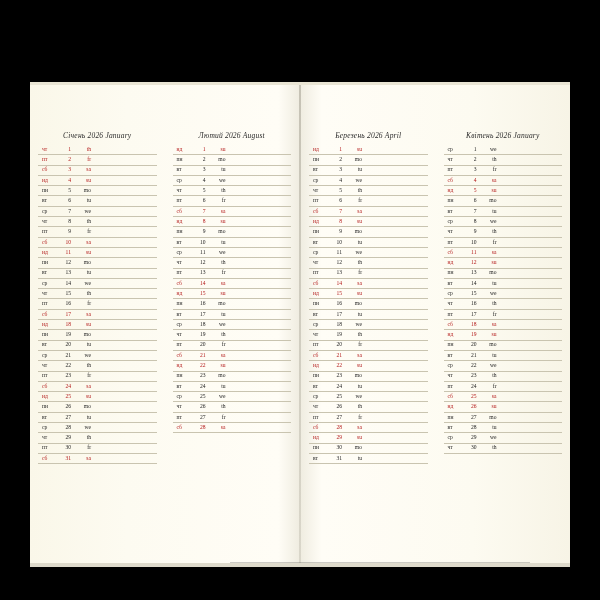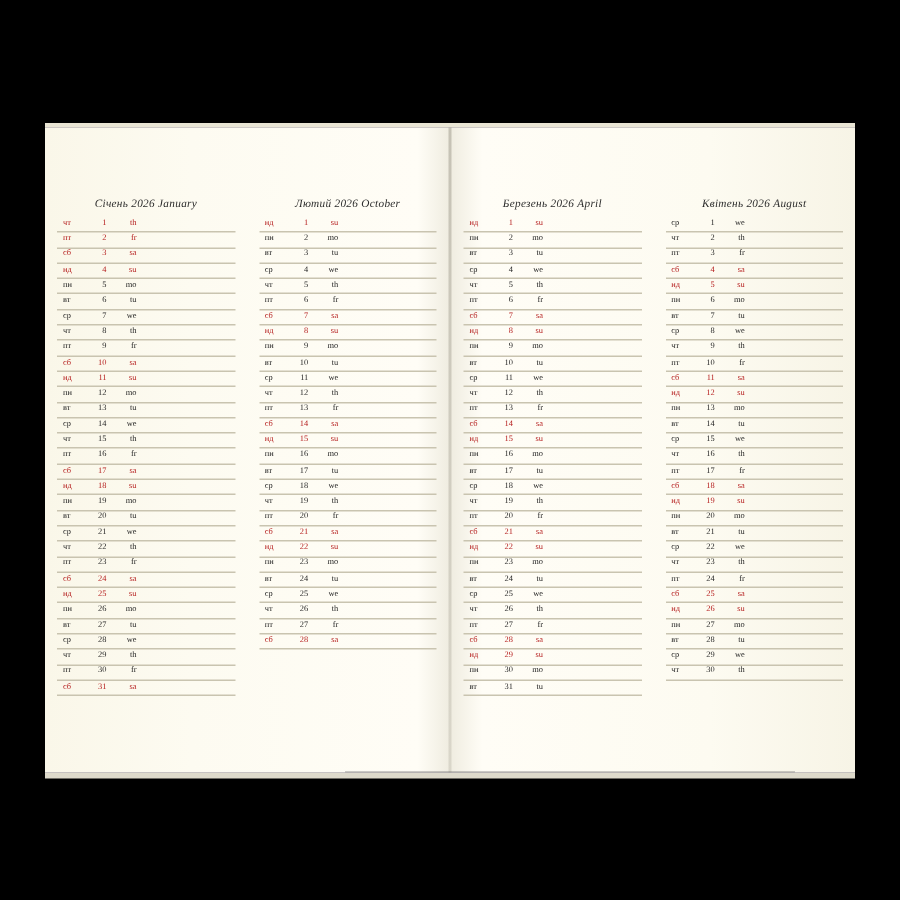--- a/index.html
+++ b/index.html
@@ -8,22 +8,22 @@
     background:#000;
     font-family:"Liberation Serif", serif;
     overflow:hidden;
   }
   #page{position:relative;width:600px;height:600px;}
 
   
   .spread{
     position:absolute;
     left:30px; top:85px;
-    width:540px; height:430px;
-    background:#c4b5fd;
+    width:540px; height:478px;
+    background:#fde047;
     box-shadow:0 0 2px rgba(0,0,0,.6);
   }
   .spread:before{ 
     content:"";position:absolute;inset:0;
     background:linear-gradient(90deg,#faf7e9 0%,#fdfbf1 18%,#fffdf6 46%,#efece0 50%,#fffdf6 54%,#fdfbf1 82%,#f7f4e6 100%);
   }
   .gutter{
     position:absolute;left:269px;top:0;width:2px;height:100%;
     background:linear-gradient(180deg,rgba(120,115,100,.35),rgba(120,115,100,.18));
   }
@@ -250,21 +250,21 @@
                 <span class="en">fr</span>
               </li>
               <li class="day weekend">
                 <span class="wd">сб</span>
                 <span class="num">31</span>
                 <span class="en">sa</span>
               </li>
             </ul>
         </div>
         <div class="col">
-          <div class="month-title">Лютий 2026 October</div>
+          <div class="month-title">Лютий 2026 August</div>
           <ul class="days">
               <li class="day weekend">
                 <span class="wd">нд</span>
                 <span class="num">1</span>
                 <span class="en">su</span>
               </li>
               <li class="day">
                 <span class="wd">пн</span>
                 <span class="num">2</span>
                 <span class="en">mo</span>
@@ -562,21 +562,21 @@
                 <span class="en">mo</span>
               </li>
               <li class="day">
                 <span class="wd">вт</span>
                 <span class="num">31</span>
                 <span class="en">tu</span>
               </li>
             </ul>
         </div>
         <div class="col">
-          <div class="month-title">Квітень 2026 August</div>
+          <div class="month-title">Квітень 2026 January</div>
           <ul class="days">
               <li class="day">
                 <span class="wd">ср</span>
                 <span class="num">1</span>
                 <span class="en">we</span>
               </li>
               <li class="day">
                 <span class="wd">чт</span>
                 <span class="num">2</span>
                 <span class="en">th</span>

